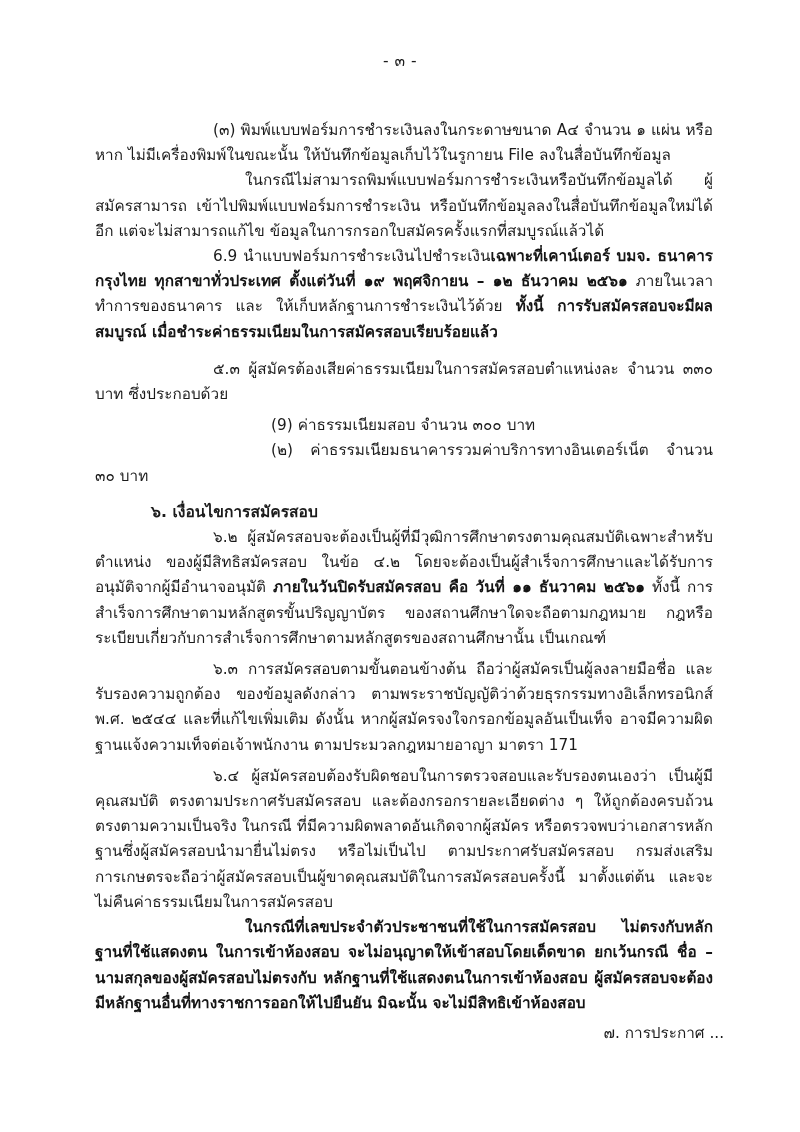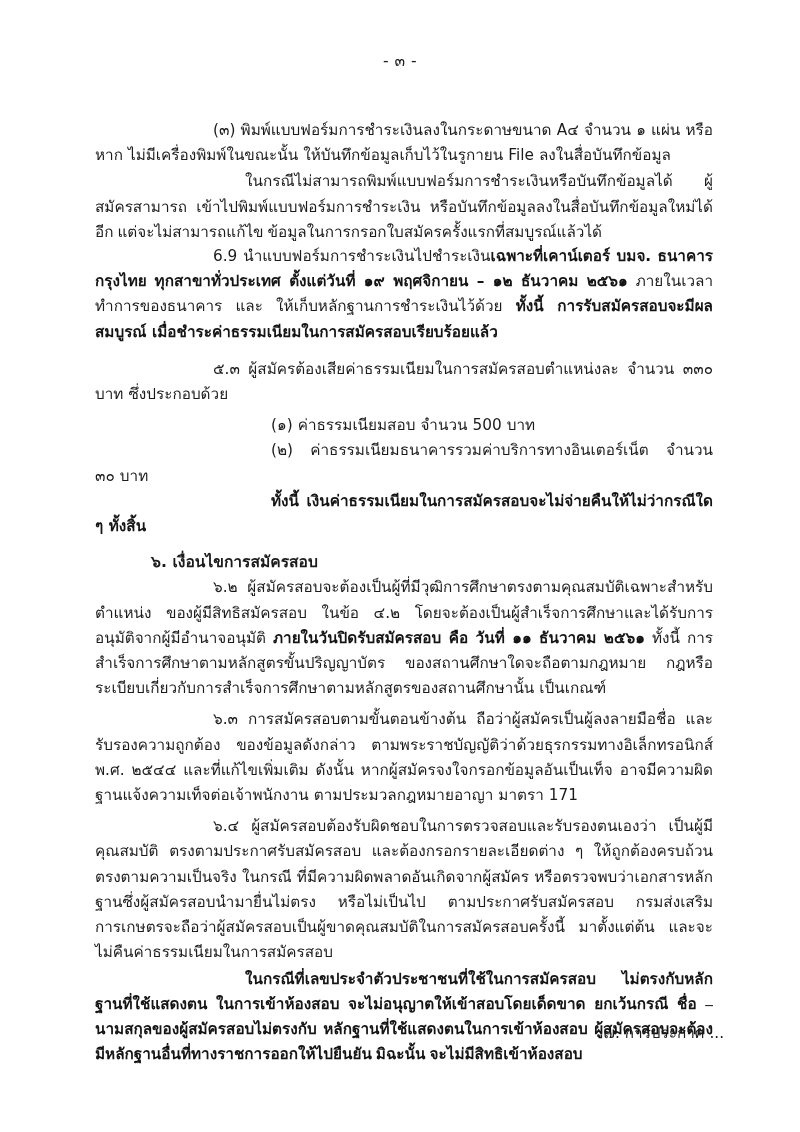--- a/index.html
+++ b/index.html
@@ -40,21 +40,21 @@
     line-height: 25.2px;
     color: #1b1b1b;
     text-align: justify;
     text-justify: inter-word;
     word-spacing: 0.2px;
     margin: 0;
     padding: 0;
   }
   .indent-1 { text-indent: 56px; }
   .indent-2 { text-indent: 118px; }
-  .indent-3 { text-indent: 150px; font-family: Liberation Serif, serif; }
+  .indent-3 { text-indent: 150px; }
   .indent-4 { text-indent: 176px; }
   .gap-sm { margin-top: 12px; }
   .gap-md { margin-top: 6px; }
   .gap-lg { margin-top: 11px; }
   b, .bold {
     font-weight: 700;
     color: #141414;
   }
   .heading {
     font-weight: 700;
@@ -82,25 +82,24 @@
   <div class="body-block">
 
     <p class="para indent-2"><span>(๓)  พิมพ์แบบฟอร์มการชำระเงินลงในกระดาษขนาด A๔ จำนวน ๑ แผ่น หรือหาก</span> <span>ไม่มีเครื่องพิมพ์ในขณะนั้น ให้บันทึกข้อมูลเก็บไว้ในรูกายน File ลงในสื่อบันทึกข้อมูล</span></p>
 
     <p class="para indent-3"><span>ในกรณีไม่สามารถพิมพ์แบบฟอร์มการชำระเงินหรือบันทึกข้อมูลได้ ผู้สมัครสามารถ</span> <span>เข้าไปพิมพ์แบบฟอร์มการชำระเงิน หรือบันทึกข้อมูลลงในสื่อบันทึกข้อมูลใหม่ได้อีก แต่จะไม่สามารถแก้ไข</span> <span>ข้อมูลในการกรอกใบสมัครครั้งแรกที่สมบูรณ์แล้วได้</span></p>
 
     <p class="para indent-2"><span>6.9  นำแบบฟอร์มการชำระเงินไปชำระเงิน</span><b>เฉพาะที่เคาน์เตอร์ บมจ. ธนาคารกรุงไทย</b><span> </span><b>ทุกสาขาทั่วประเทศ ตั้งแต่วันที่ ๑๙ พฤศจิกายน – ๑๒ ธันวาคม ๒๕๖๑</b><span> ภายในเวลาทำการของธนาคาร และ ให้เก็บหลักฐานการชำระเงินไว้ด้วย </span><b>ทั้งนี้ การรับสมัครสอบจะมีผลสมบูรณ์ เมื่อชำระค่าธรรมเนียมในการสมัครสอบเรียบร้อยแล้ว</b></p>
 
     <p class="para indent-2 gap-sm"><span>๕.๓  ผู้สมัครต้องเสียค่าธรรมเนียมในการสมัครสอบตำแหน่งละ จำนวน ๓๓๐ บาท</span> <span>ซึ่งประกอบด้วย</span></p>
 
-    <p class="para indent-4 gap-md">(๑)  ค่าธรรมเนียมสอบ จำนวน 500 บาท</p>
+    <p class="para indent-4 gap-md">(9)  ค่าธรรมเนียมสอบ จำนวน ๓๐๐ บาท</p>
 
     <p class="para indent-4">(๒)  ค่าธรรมเนียมธนาคารรวมค่าบริการทางอินเตอร์เน็ต จำนวน ๓๐ บาท</p>
 
-    <p class="para indent-4"><b>ทั้งนี้ เงินค่าธรรมเนียมในการสมัครสอบจะไม่จ่ายคืนให้ไม่ว่ากรณีใด ๆ ทั้งสิ้น</b></p>
 
 
     <p class="para heading indent-1 gap-lg">๖.  เงื่อนไขการสมัครสอบ</p>
 
 
     <p class="para indent-2"><span>๖.๒  ผู้สมัครสอบจะต้องเป็นผู้ที่มีวุฒิการศึกษาตรงตามคุณสมบัติเฉพาะสำหรับตำแหน่ง ของผู้มีสิทธิสมัครสอบ ในข้อ ๔.๒ โดยจะต้องเป็นผู้สำเร็จการศึกษาและได้รับการอนุมัติจากผู้มีอำนาจอนุมัติ </span><b>ภายในวันปิดรับสมัครสอบ คือ วันที่ ๑๑ ธันวาคม ๒๕๖๑</b><span> ทั้งนี้ การสำเร็จการศึกษาตามหลักสูตรขั้นปริญญาบัตร ของสถานศึกษาใดจะถือตามกฎหมาย กฎหรือระเบียบเกี่ยวกับการสำเร็จการศึกษาตามหลักสูตรของสถานศึกษานั้น เป็นเกณฑ์</span></p>
 
     <p class="para indent-2 gap-md"><span>๖.๓  การสมัครสอบตามขั้นตอนข้างต้น ถือว่าผู้สมัครเป็นผู้ลงลายมือชื่อ และรับรองความถูกต้อง</span> <span>ของข้อมูลดังกล่าว ตามพระราชบัญญัติว่าด้วยธุรกรรมทางอิเล็กทรอนิกส์ พ.ศ. ๒๕๔๔ และที่แก้ไขเพิ่มเติม ดังนั้น</span> <span>หากผู้สมัครจงใจกรอกข้อมูลอันเป็นเท็จ อาจมีความผิดฐานแจ้งความเท็จต่อเจ้าพนักงาน ตามประมวลกฎหมายอาญา</span> <span>มาตรา 171</span></p>
 
     <p class="para indent-2 gap-md"><span>๖.๔  ผู้สมัครสอบต้องรับผิดชอบในการตรวจสอบและรับรองตนเองว่า เป็นผู้มีคุณสมบัติ</span> <span>ตรงตามประกาศรับสมัครสอบ และต้องกรอกรายละเอียดต่าง ๆ ให้ถูกต้องครบถ้วนตรงตามความเป็นจริง ในกรณี</span> <span>ที่มีความผิดพลาดอันเกิดจากผู้สมัคร หรือตรวจพบว่าเอกสารหลักฐานซึ่งผู้สมัครสอบนำมายื่นไม่ตรง หรือไม่เป็นไป</span> <span>ตามประกาศรับสมัครสอบ กรมส่งเสริมการเกษตรจะถือว่าผู้สมัครสอบเป็นผู้ขาดคุณสมบัติในการสมัครสอบครั้งนี้</span> <span>มาตั้งแต่ต้น และจะไม่คืนค่าธรรมเนียมในการสมัครสอบ</span></p>

